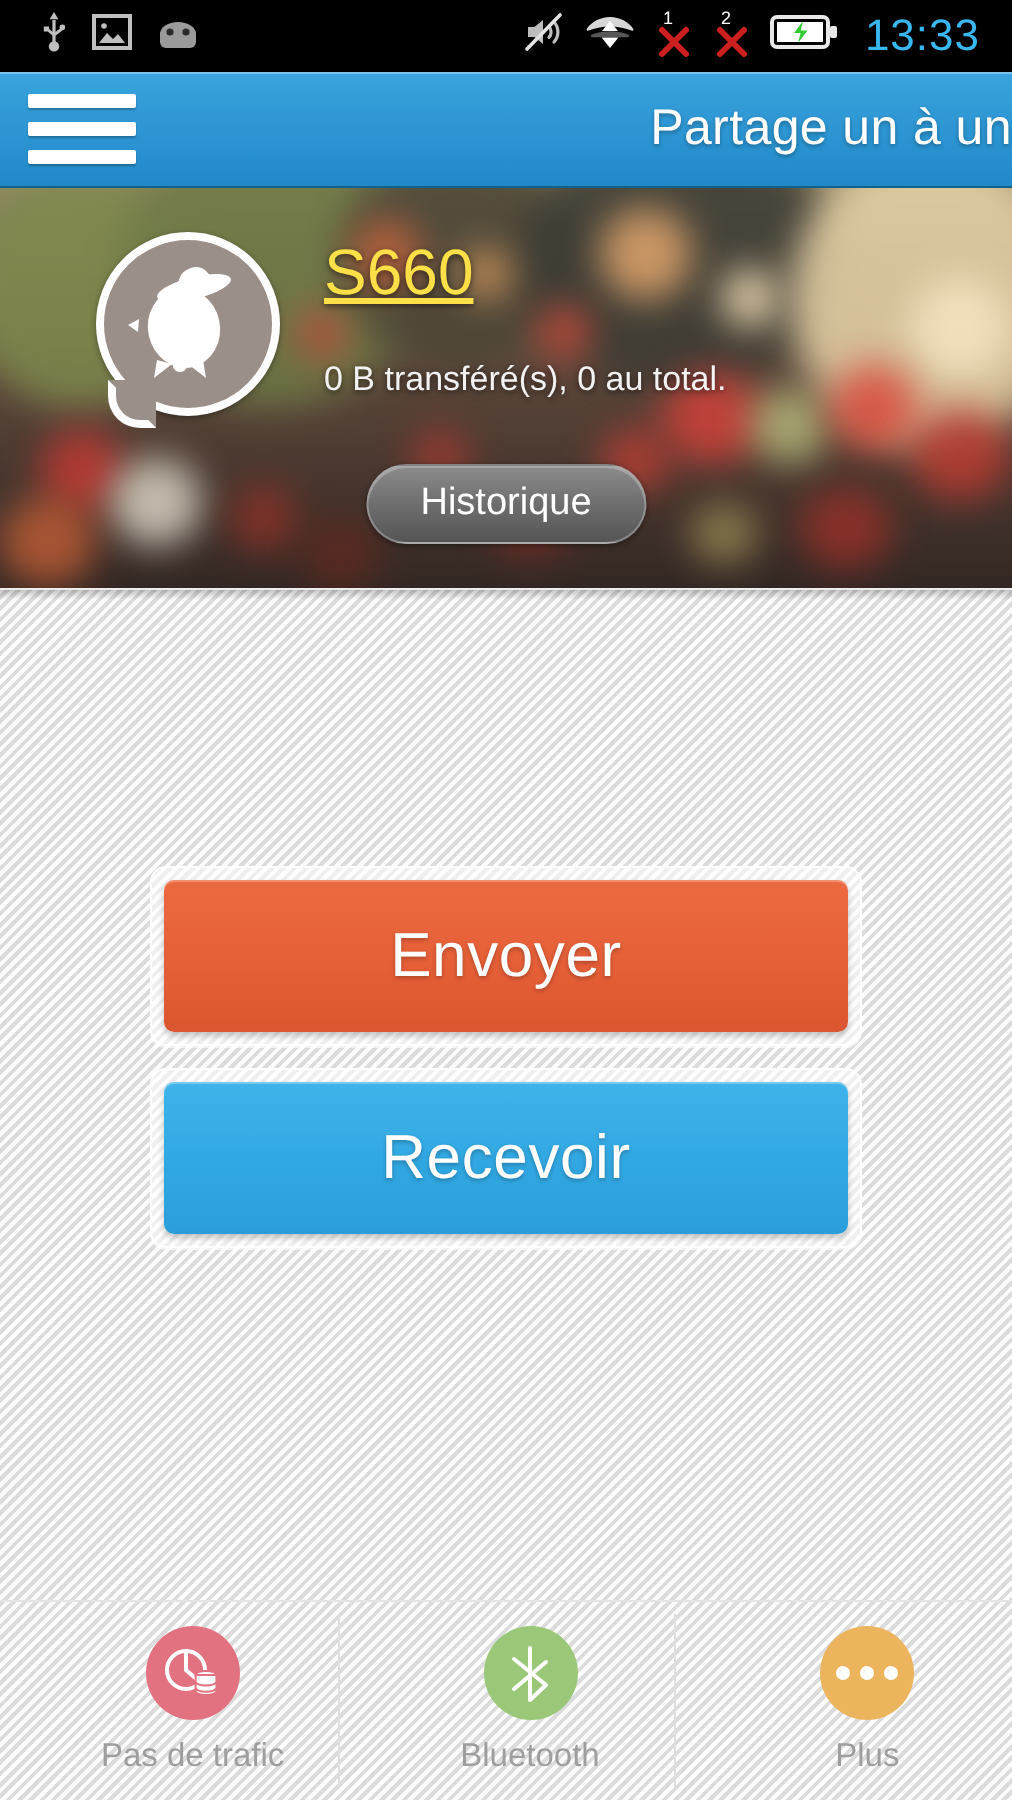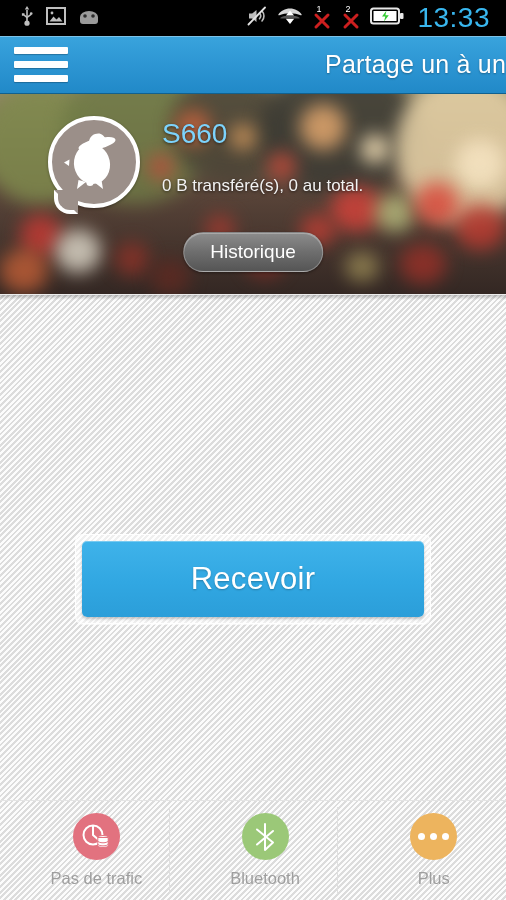--- a/index.html
+++ b/index.html
@@ -20,21 +20,21 @@
   .sb-left{ display:flex; align-items:center; gap:12px; padding-left:12px; }
   .sb-right{ display:flex; align-items:center; gap:9px; margin-left:auto; padding-right:8px; }
   .sb-ico{ display:block; }
   .sim-wrap{ position:relative; width:20px; height:24px; }
   .sim-num{
     position:absolute; top:-1px; left:4px; font-size:9px; color:#ffffff;
     font-family:"Liberation Sans", sans-serif; line-height:1;
   }
   .sim-x{ position:absolute; top:6px; left:1px; }
   .clock{
-    color:#39b7ef; font-size:28px; letter-spacing:0.5px; line-height:1;
+    color:#39b7ef; font-size:22px; letter-spacing:0.5px; line-height:1;
     font-family:"Liberation Sans", sans-serif; padding-left:4px;
   }
 
   
   .titlebar{
     position:relative; height:58px;
     background:linear-gradient(to bottom,#39a4dd 0%, #2e97d4 45%, #2189c8 100%);
     border-bottom:1px solid #11618f;
     display:flex; align-items:center;
   }
@@ -87,22 +87,23 @@
   .avatar-tail{
     position:absolute; left:6px; bottom:-6px; width:24px; height:24px;
     background:#9b8f89; border:4px solid #fff;
     border-top-color:transparent; border-right-color:transparent;
     border-radius:0 0 0 16px;
     transform:rotate(-8px);
   }
   .bird{ position:absolute; left:16px; top:14px; }
   .p-text{ margin-left:22px; padding-top:4px; }
   .p-name{
-    color:#7dd3fc; font-size:28px; line-height:1;
+    color:#fde047; font-size:32px; line-height:1;
     text-shadow:0 1px 3px rgba(0,0,0,.55);
+    text-decoration:underline;
   }
   .p-sub{
     margin-top:28px; color:#f2f2f2; font-size:17px;
     text-shadow:0 1px 3px rgba(0,0,0,.6);
   }
   .history-btn{
     position:absolute; z-index:6; left:50%; transform:translateX(-50%);
     top:232px;
     padding:9px 26px 10px; border-radius:20px;
     background:linear-gradient(to bottom,#8c8c8c 0%, #6e6e6e 50%, #555555 100%);
@@ -332,20 +333,23 @@
       </div>
     </div>
   </div>
 
   <div class="history-btn">Historique</div>
   <div class="profile-shadow"></div>
 
   <div class="content stripes">
 
     <div class="main-area">
+      <div class="btn-frame send">
+        <button class="big-btn orange">Envoyer</button>
+      </div>
       <div class="btn-frame recv">
         <button class="big-btn blue">Recevoir</button>
       </div>
     </div>
 
 
     <div class="bottombar">
 
       <div class="bb-item">
         <div class="bb-circle" style="background:#e2727f;">

